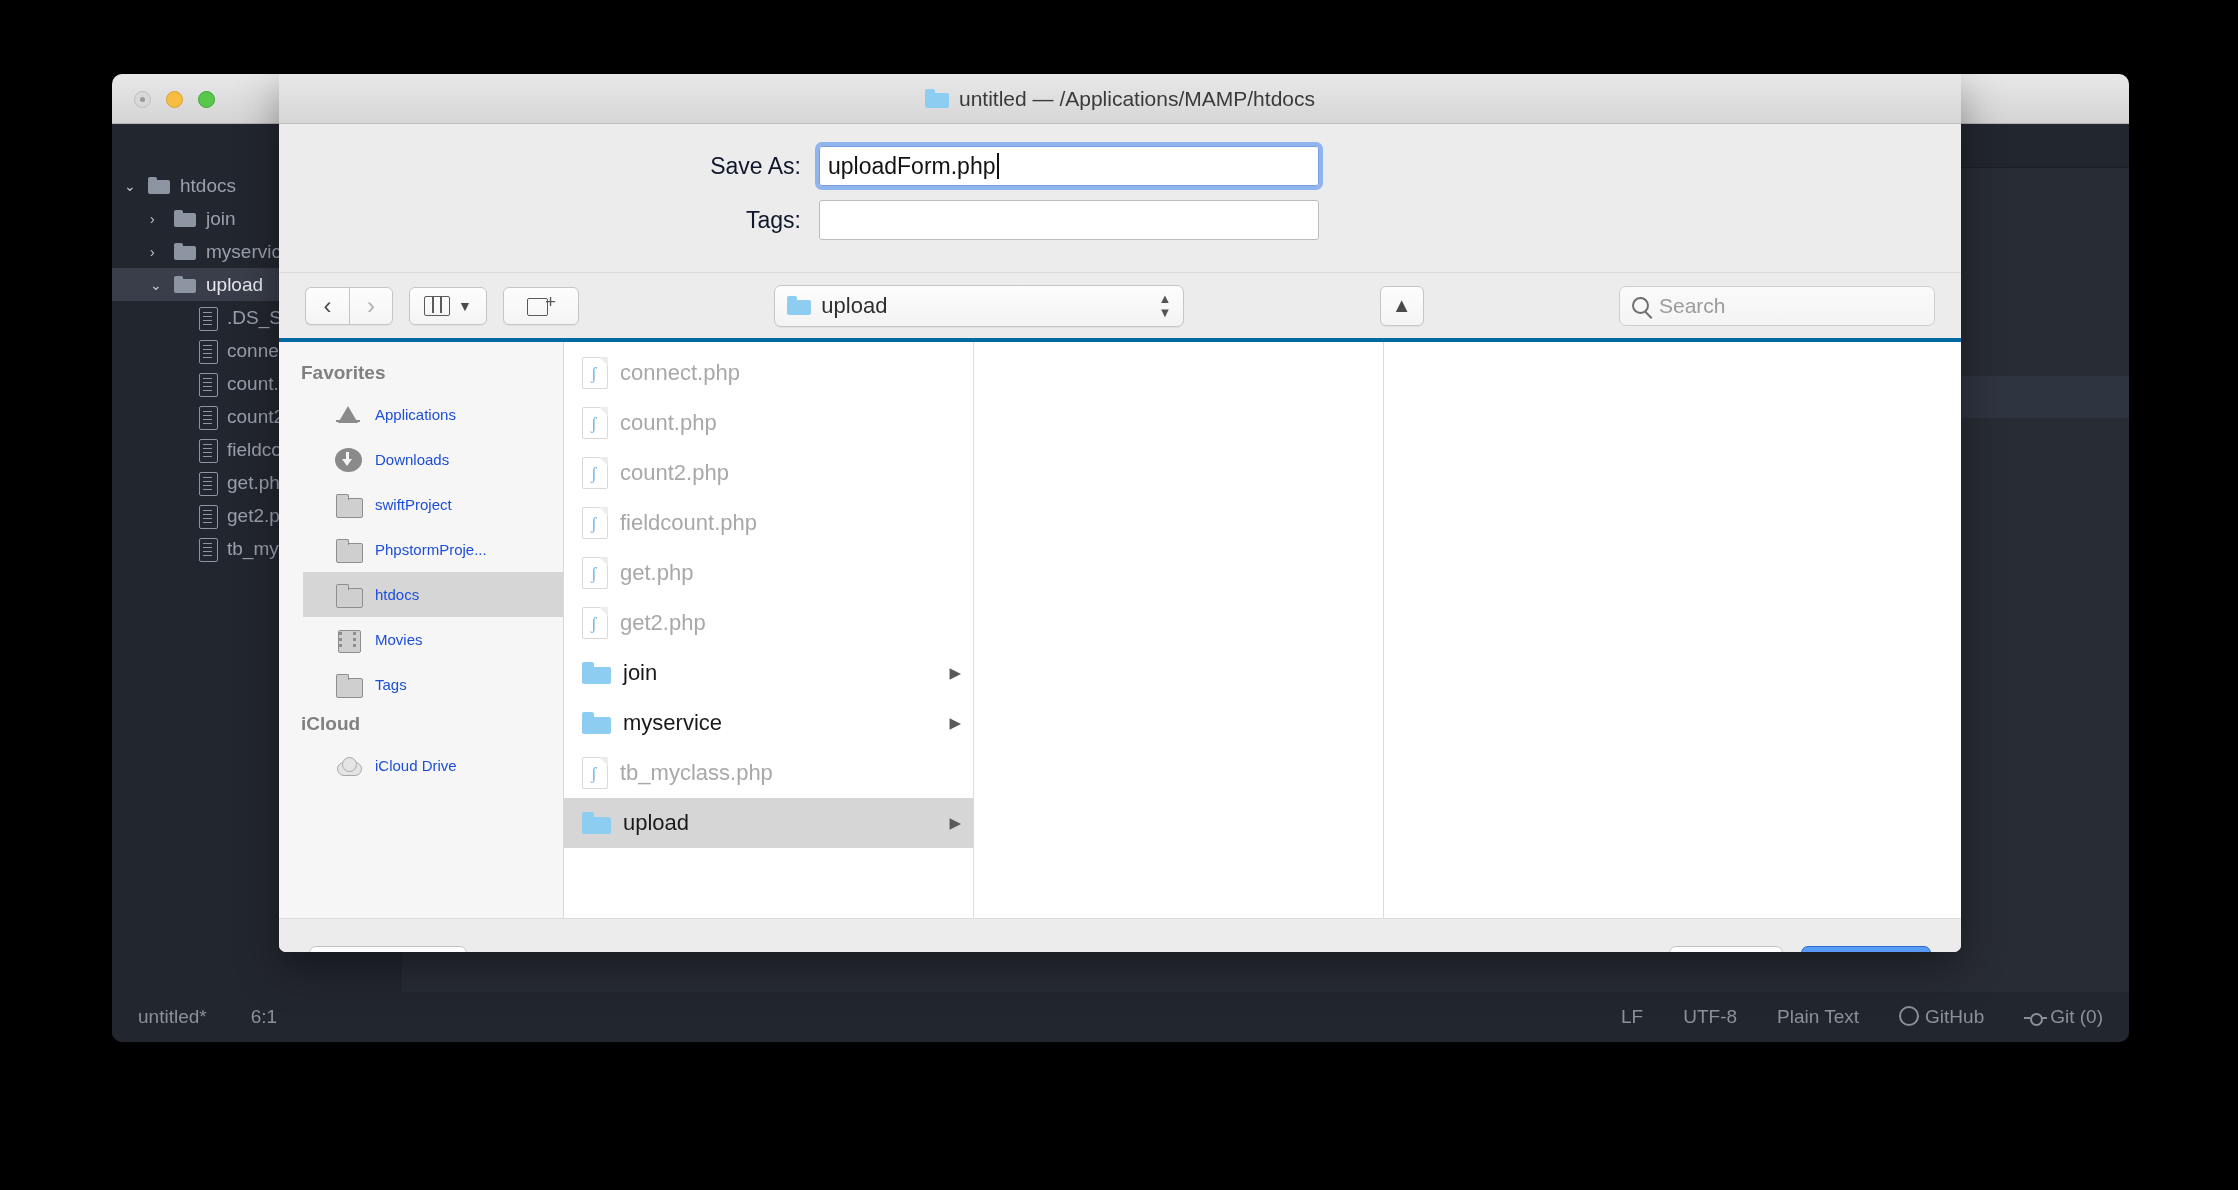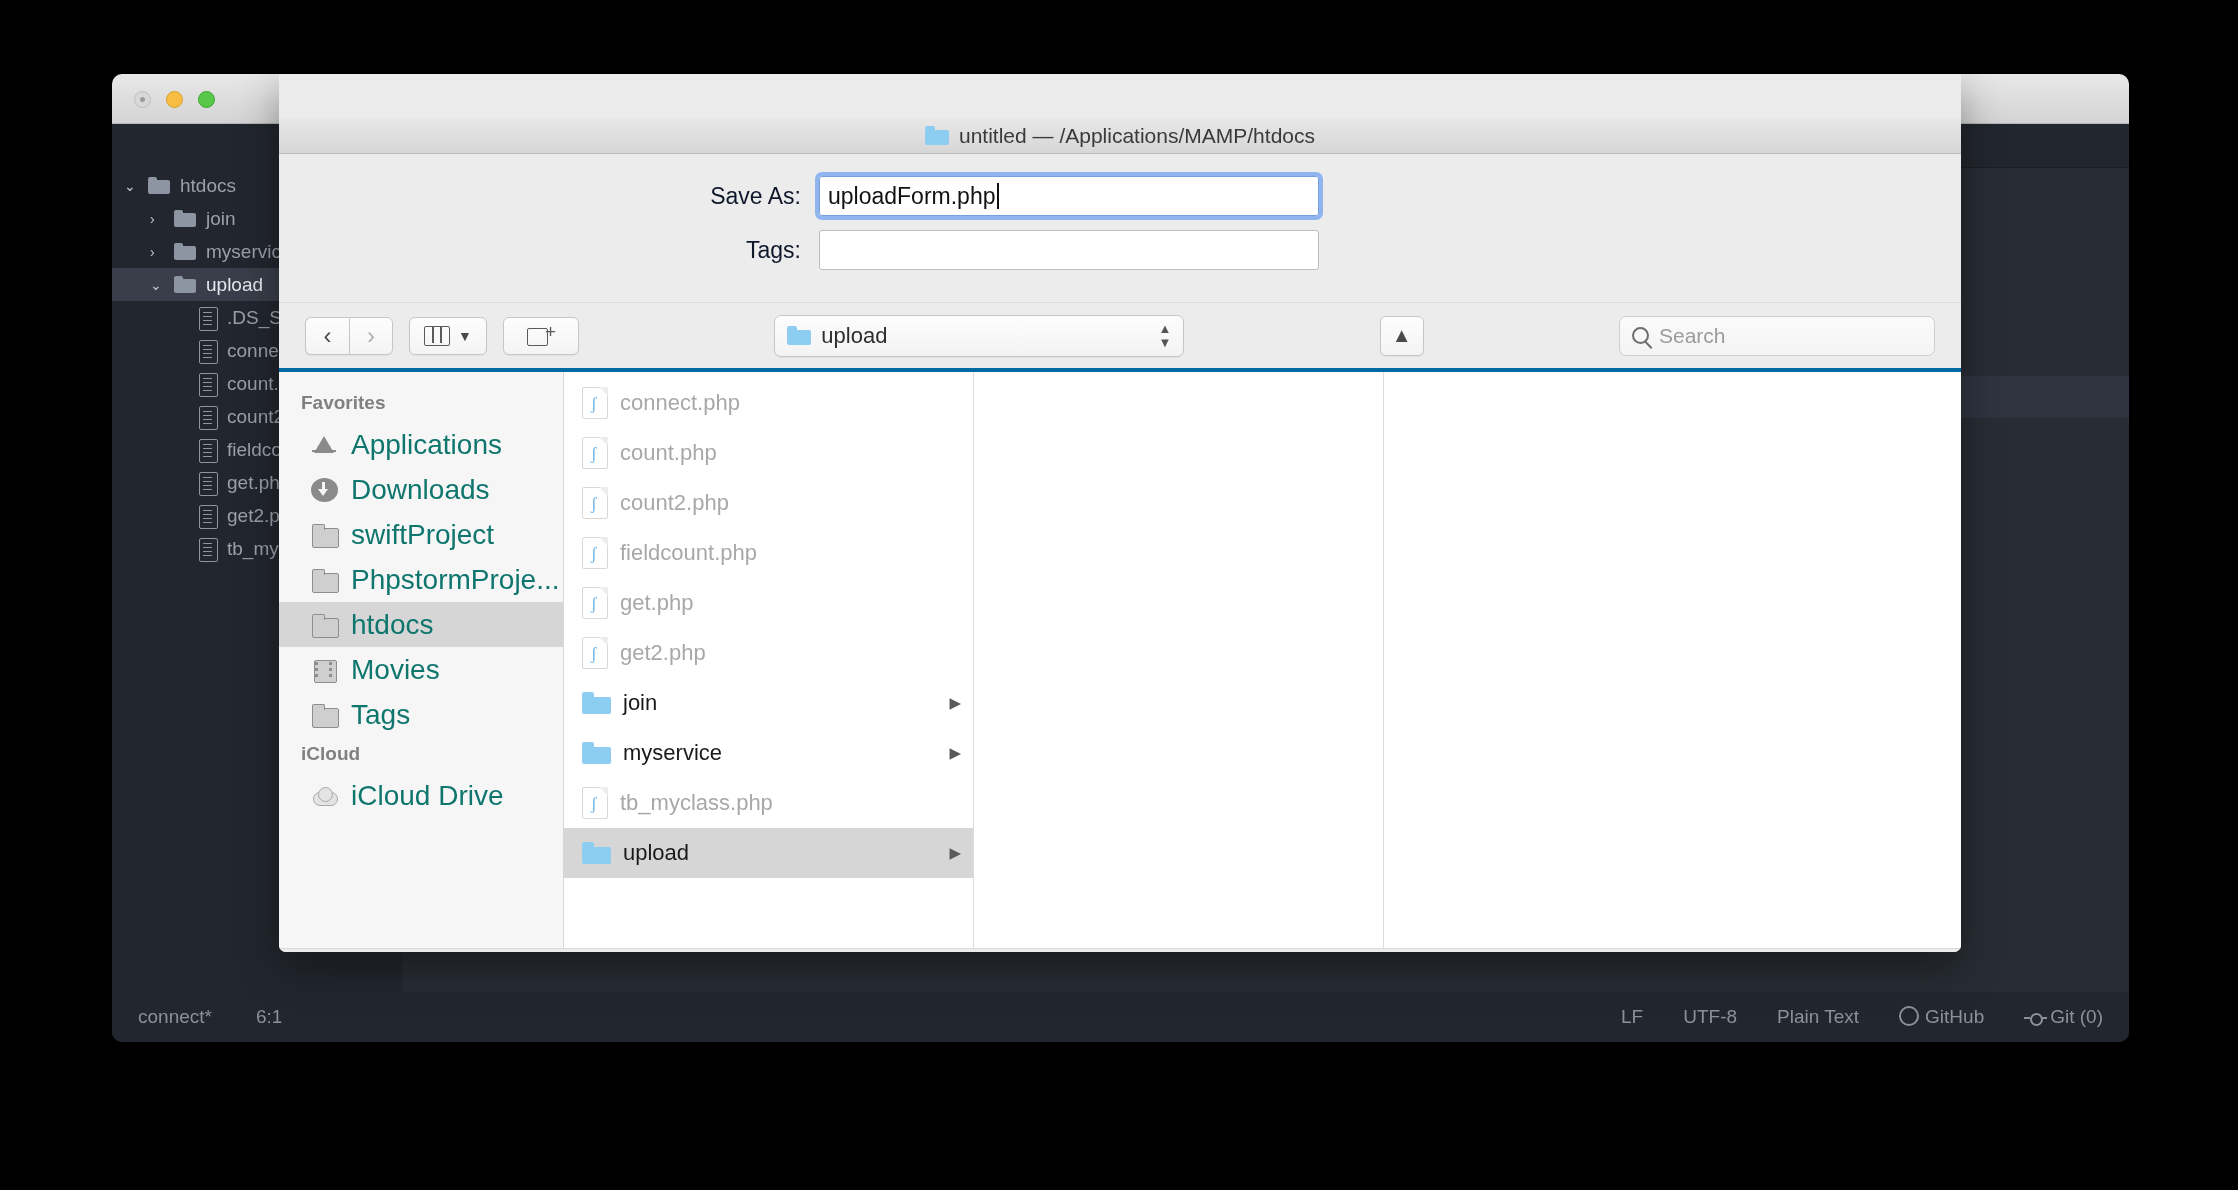--- a/index.html
+++ b/index.html
@@ -93,26 +93,26 @@
   #save-sheet {
     position: absolute;
     left: 279px; top: 74px;
     width: 1682px; height: 878px;
     background: #ececec;
     border-radius: 0 0 7px 7px;
     box-shadow: 0 16px 44px rgba(0,0,0,0.38);
     overflow: hidden;
   }
   #sheet-titlebar {
-    height: 36px;
+    height: 50px;
     background: linear-gradient(#e8e8e8, #d6d6d6);
     border-bottom: 1px solid #bcbcbc;
     display: flex; align-items: center; justify-content: center;
     gap: 10px;
-    font-size: 21px; color: #3a3a3a; margin-top: 44px;
+    font-size: 21px; color: #3a3a3a;
   }
   .folder-blue {
     width: 24px; height: 19px; position: relative; flex:0 0 24px;
   }
   .folder-blue:before {
     content:""; position:absolute; left:0; top:4px; width:24px; height:15px;
     background:#8ecdf2; border-radius:2px;
   }
   .folder-blue:after {
     content:""; position:absolute; left:0; top:0px; width:10px; height:5px;
@@ -190,21 +190,21 @@
   #browser { display:flex; height: 580px; border-top:4px solid #0369a1; }
   #fav-sidebar {
     width: 285px; background:#f6f6f6; border-right:1px solid #d8d8d8;
     padding-top: 14px; flex:0 0 285px;
   }
   .fav-header {
     font-size: 19px; color:#808080; padding: 6px 0 8px 22px; font-weight: 600;
   }
   .fav-item {
     display:flex; align-items:center; gap:13px; height: 45px;
-    padding-left: 32px; font-size: 28px; color:#0f766e;
+    padding-left: 32px; font-size: 15px; color:#1d4ed8;margin-left:24px;
   }
   .fav-item.selected { background:#d6d6d6; }
   .fav-ico { width: 27px; height: 24px; position:relative; flex:0 0 27px; }
   .fav-folder:before{content:"";position:absolute;left:1px;top:5px;width:25px;height:18px;background:#cfcfcf;border:1.5px solid #8e8e8e;border-radius:2px;}
   .fav-folder:after{content:"";position:absolute;left:1px;top:1px;width:11px;height:5px;background:#cfcfcf;border:1.5px solid #8e8e8e;border-bottom:none;border-radius:2px 2px 0 0;}
   .fav-apps:before{
     content:""; position:absolute; left:3px; top:3px; width:0;height:0;
     border-left:10px solid transparent;border-right:10px solid transparent;border-bottom:17px solid #8a8a8a;
   }
   .fav-apps:after{
@@ -344,21 +344,21 @@
           </div>
         </div>
     </div>
     <div id="editor-main">
       <div class="tabstrip"></div>
       <div class="hl-row"></div>
     </div>
   </div>
 
   <div id="editor-statusbar">
-    <span>connect*</span>
+    <span>untitled*</span>
     <span>6:1</span>
     <div class="right">
       <span>LF</span>
       <span>UTF-8</span>
       <span>Plain Text</span>
       <span><span class="gh-ico"></span><span>GitHub</span></span>
       <span><span class="git-ico"></span><span>Git (0)</span></span>
     </div>
   </div>
 </div>

